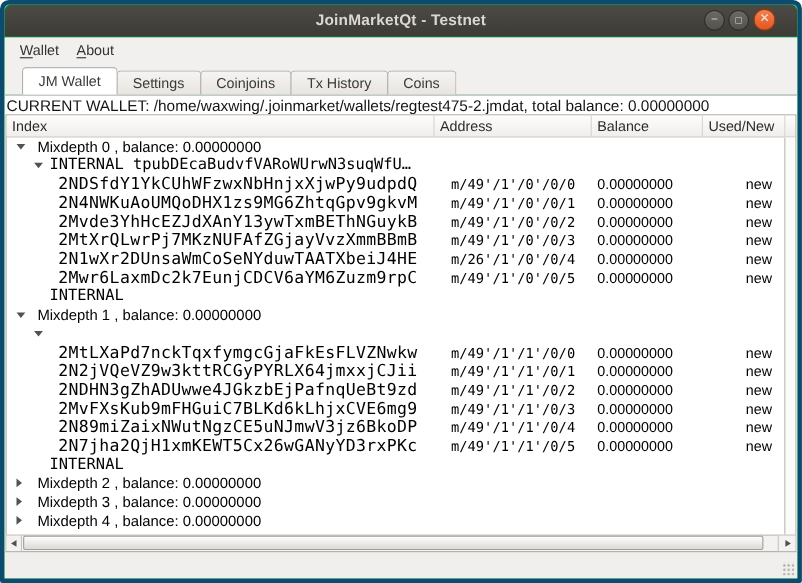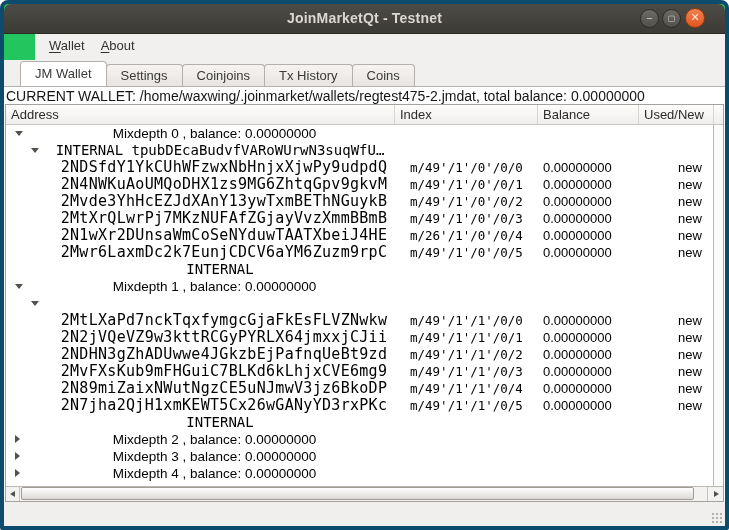--- a/index.html
+++ b/index.html
@@ -36,21 +36,21 @@
   .btn-max span { font-size:8px; line-height:17px; }
   .btn-close {
     right:20px; width:20px; height:20px; top:4px;
     background:linear-gradient(#f2824f,#e2561f);
     border:1px solid #96380f;
     color:#f9e4d8;
   }
   
   .menubar {
     position:absolute; top:30px; left:0; right:0; height:26px;
-    background:#f1f0ee; padding-left:6px;margin-left:31px;
+    background:#f1f0ee; padding-left:6px;
   }
   .menuitem {
     display:inline-block; padding:4px 8px 0 8px; font-size:13px; color:#333231;
   }
   .menuitem .u { text-decoration:underline; text-underline-offset:2px; }
   
   .tabbar {
     position:absolute; top:56px; left:0; right:0; height:26px;
     background:#f1f0ee; display:flex; align-items:flex-end; padding-left:16px;
   }
@@ -90,21 +90,21 @@
   .hcell:nth-child(4) { border-right:none; }
   .hspacer { border-left:1px solid #d8d5d1; }
   .tree-rows {
     position:absolute; top:20px; left:0; right:10px; bottom:15px; overflow:hidden;
   }
   .trow {
     height:17px; display:grid; grid-template-columns:389px 143px 101px 1fr;
     align-items:center; color:#000;
   }
   .cell { white-space:nowrap; overflow:hidden; }
-  .c-addr { position:relative; height:17px; line-height:17px;text-align:center; }
+  .c-addr { position:relative; height:17px; line-height:17px; }
   .r-mixdepth .c-addr { padding-left:28px; font-size:13.5px; }
   .r-branch  .c-addr { padding-left:39px; font-family:"DejaVu Sans Mono", monospace; font-size:14px; }
   .r-address .c-addr { padding-left:47px; font-family:"DejaVu Sans Mono", monospace; font-size:15px; letter-spacing:.3px; }
   .c-index  { font-family:"DejaVu Sans Mono", monospace; font-size:12.5px; padding-left:15px; }
   .c-bal    { font-size:13px; padding-left:5px; }
   .c-status { font-size:13px; padding-left:5px;margin-left:34px; }
   .arrow { position:absolute; top:4px; width:0; height:0; }
   .arrow.open {
     border-left:4px solid transparent; border-right:4px solid transparent;
     border-top:5px solid #55524e; top:6px;
@@ -173,22 +173,22 @@
       <div class="tab">Coinjoins</div>
       <div class="tab">Tx History</div>
       <div class="tab">Coins</div>
     </div>
 
   <div class="pane">
     <div class="banner">CURRENT WALLET: /home/waxwing/.joinmarket/wallets/regtest475-2.jmdat, total balance: 0.00000000</div>
 
     <div class="tree">
       <div class="tree-header">
+        <div class="hcell">Index</div>
         <div class="hcell">Address</div>
-        <div class="hcell">Index</div>
         <div class="hcell">Balance</div>
         <div class="hcell">Used/New</div>
         <div class="hspacer"></div>
       </div>
 
       <div class="tree-rows">
           <div class="trow r-mixdepth">
             <div class="cell c-addr"><span class="arrow open"></span><span>Mixdepth 0 , balance: 0.00000000</span></div>
             <div class="cell c-index"></div>
             <div class="cell c-bal"></div>

